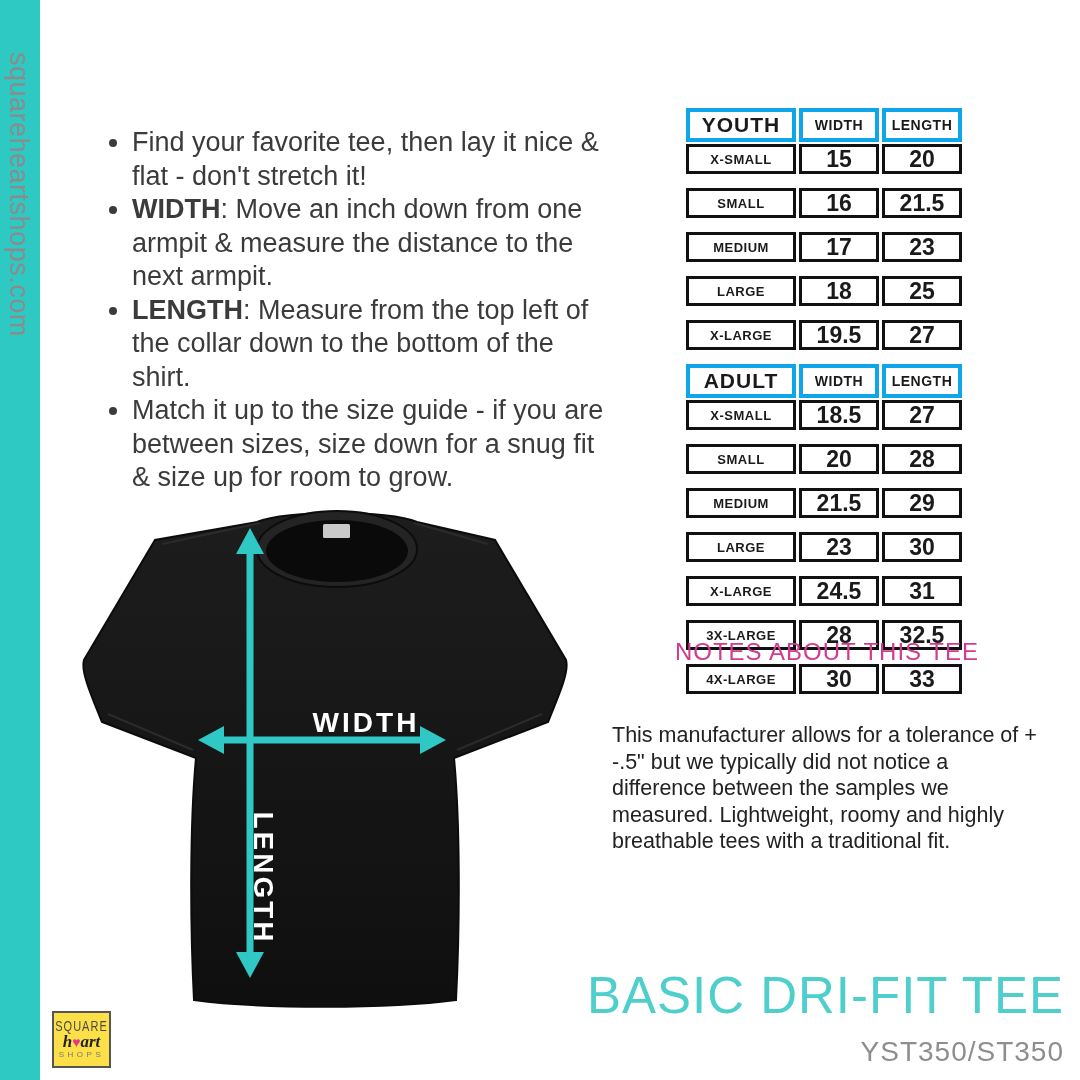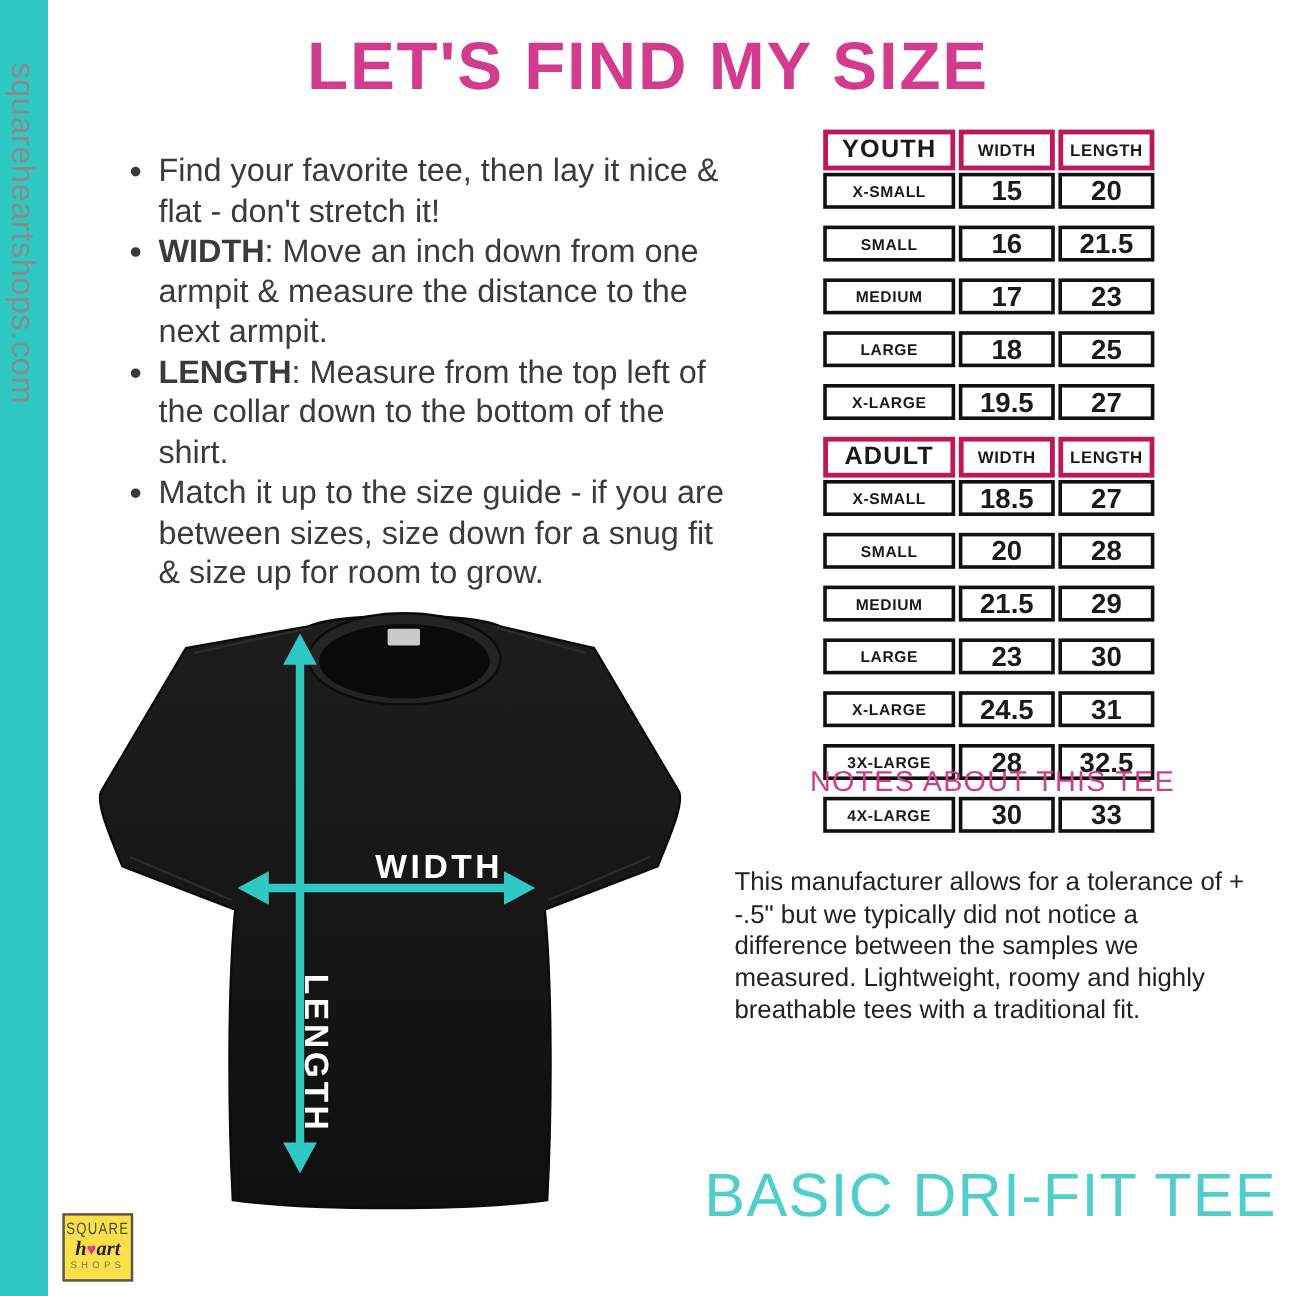--- a/index.html
+++ b/index.html
@@ -48,21 +48,21 @@
   .trow {
     display:grid; grid-template-columns:110px 80px 80px;
     column-gap:3px; margin-bottom:14px;
   }
   .cell {
     background:#ffffff; border:3px solid #111111;
     display:flex; align-items:center; justify-content:center;
     height:30px;
   }
   .trow.header { margin-bottom:2px; }
-  .trow.header .cell { border:4px solid #be185d; height:34px; }
+  .trow.header .cell { border:4px solid #0ea5e9; height:34px; }
   .group-cell { font-size:21px; font-weight:700; letter-spacing:1px; color:#1a1a1a; }
   .hcol-cell  { font-size:14px; font-weight:700; letter-spacing:0.5px; color:#1a1a1a; }
   .label-cell { font-size:13px; font-weight:700; letter-spacing:0.5px; color:#1a1a1a; }
   .num-cell   { font-size:23px; font-weight:700; color:#1a1a1a; }
 
   
   .notes-heading {
     position:absolute; left:612px; top:638px; width:430px;
     text-align:center; font-size:24px; font-weight:400;
     letter-spacing:1px; color:#d33b8e;
@@ -104,21 +104,20 @@
   .tee-svg { position:absolute; left:60px; top:492px; width:520px; height:522px; }
 </style>
 </head>
 <body>
 
 <div class="canvas">
 
   <div class="side-strip"></div>
   <div class="side-url">squareheartshops.com</div>
 
-  <h1 class="main-title">LET'S FIND MY SIZE</h1>
 
   <ul class="instructions">
     <li><span class="b"></span><span>Find your favorite tee, then lay it nice &amp; flat - don't stretch it!</span></li>
     <li><span class="b">WIDTH</span><span>: Move an inch down from one armpit &amp; measure the distance to the next armpit.</span></li>
     <li><span class="b">LENGTH</span><span>: Measure from the top left of the collar down to the bottom of the shirt.</span></li>
     <li><span class="b"></span><span>Match it up to the size guide - if you are between sizes, size down for a snug fit &amp; size up for room to grow.</span></li>
   </ul>
 
   <div class="size-table">
     <div class="tsection">
@@ -246,20 +245,21 @@
     </g>
 
     <text x="306" y="240" text-anchor="middle" fill="#ffffff" font-family="Liberation Sans, sans-serif" font-size="28" font-weight="700" letter-spacing="3">WIDTH</text>
     <text transform="translate(194 386) rotate(90)" text-anchor="middle" fill="#ffffff" font-family="Liberation Sans, sans-serif" font-size="28" font-weight="700" letter-spacing="3">LENGTH</text>
   </svg>
 
   <div class="notes-heading">NOTES ABOUT THIS TEE</div>
   <div class="notes-paragraph">This manufacturer allows for a tolerance of + -.5" but we typically did not notice a difference between the samples we measured. Lightweight, roomy and highly breathable tees with a traditional fit.</div>
 
   <div class="product-name">BASIC DRI-FIT TEE</div>
+  <div class="sku">YST350/ST350</div>
 
   <div class="logo">
     <div class="logo-top">SQUARE</div>
     <div class="logo-mid"><span>h</span><span class="heart">♥</span><span>art</span></div>
     <div class="logo-bottom">SHOPS</div>
   </div>
 
 </div>
 
 </body></html>

